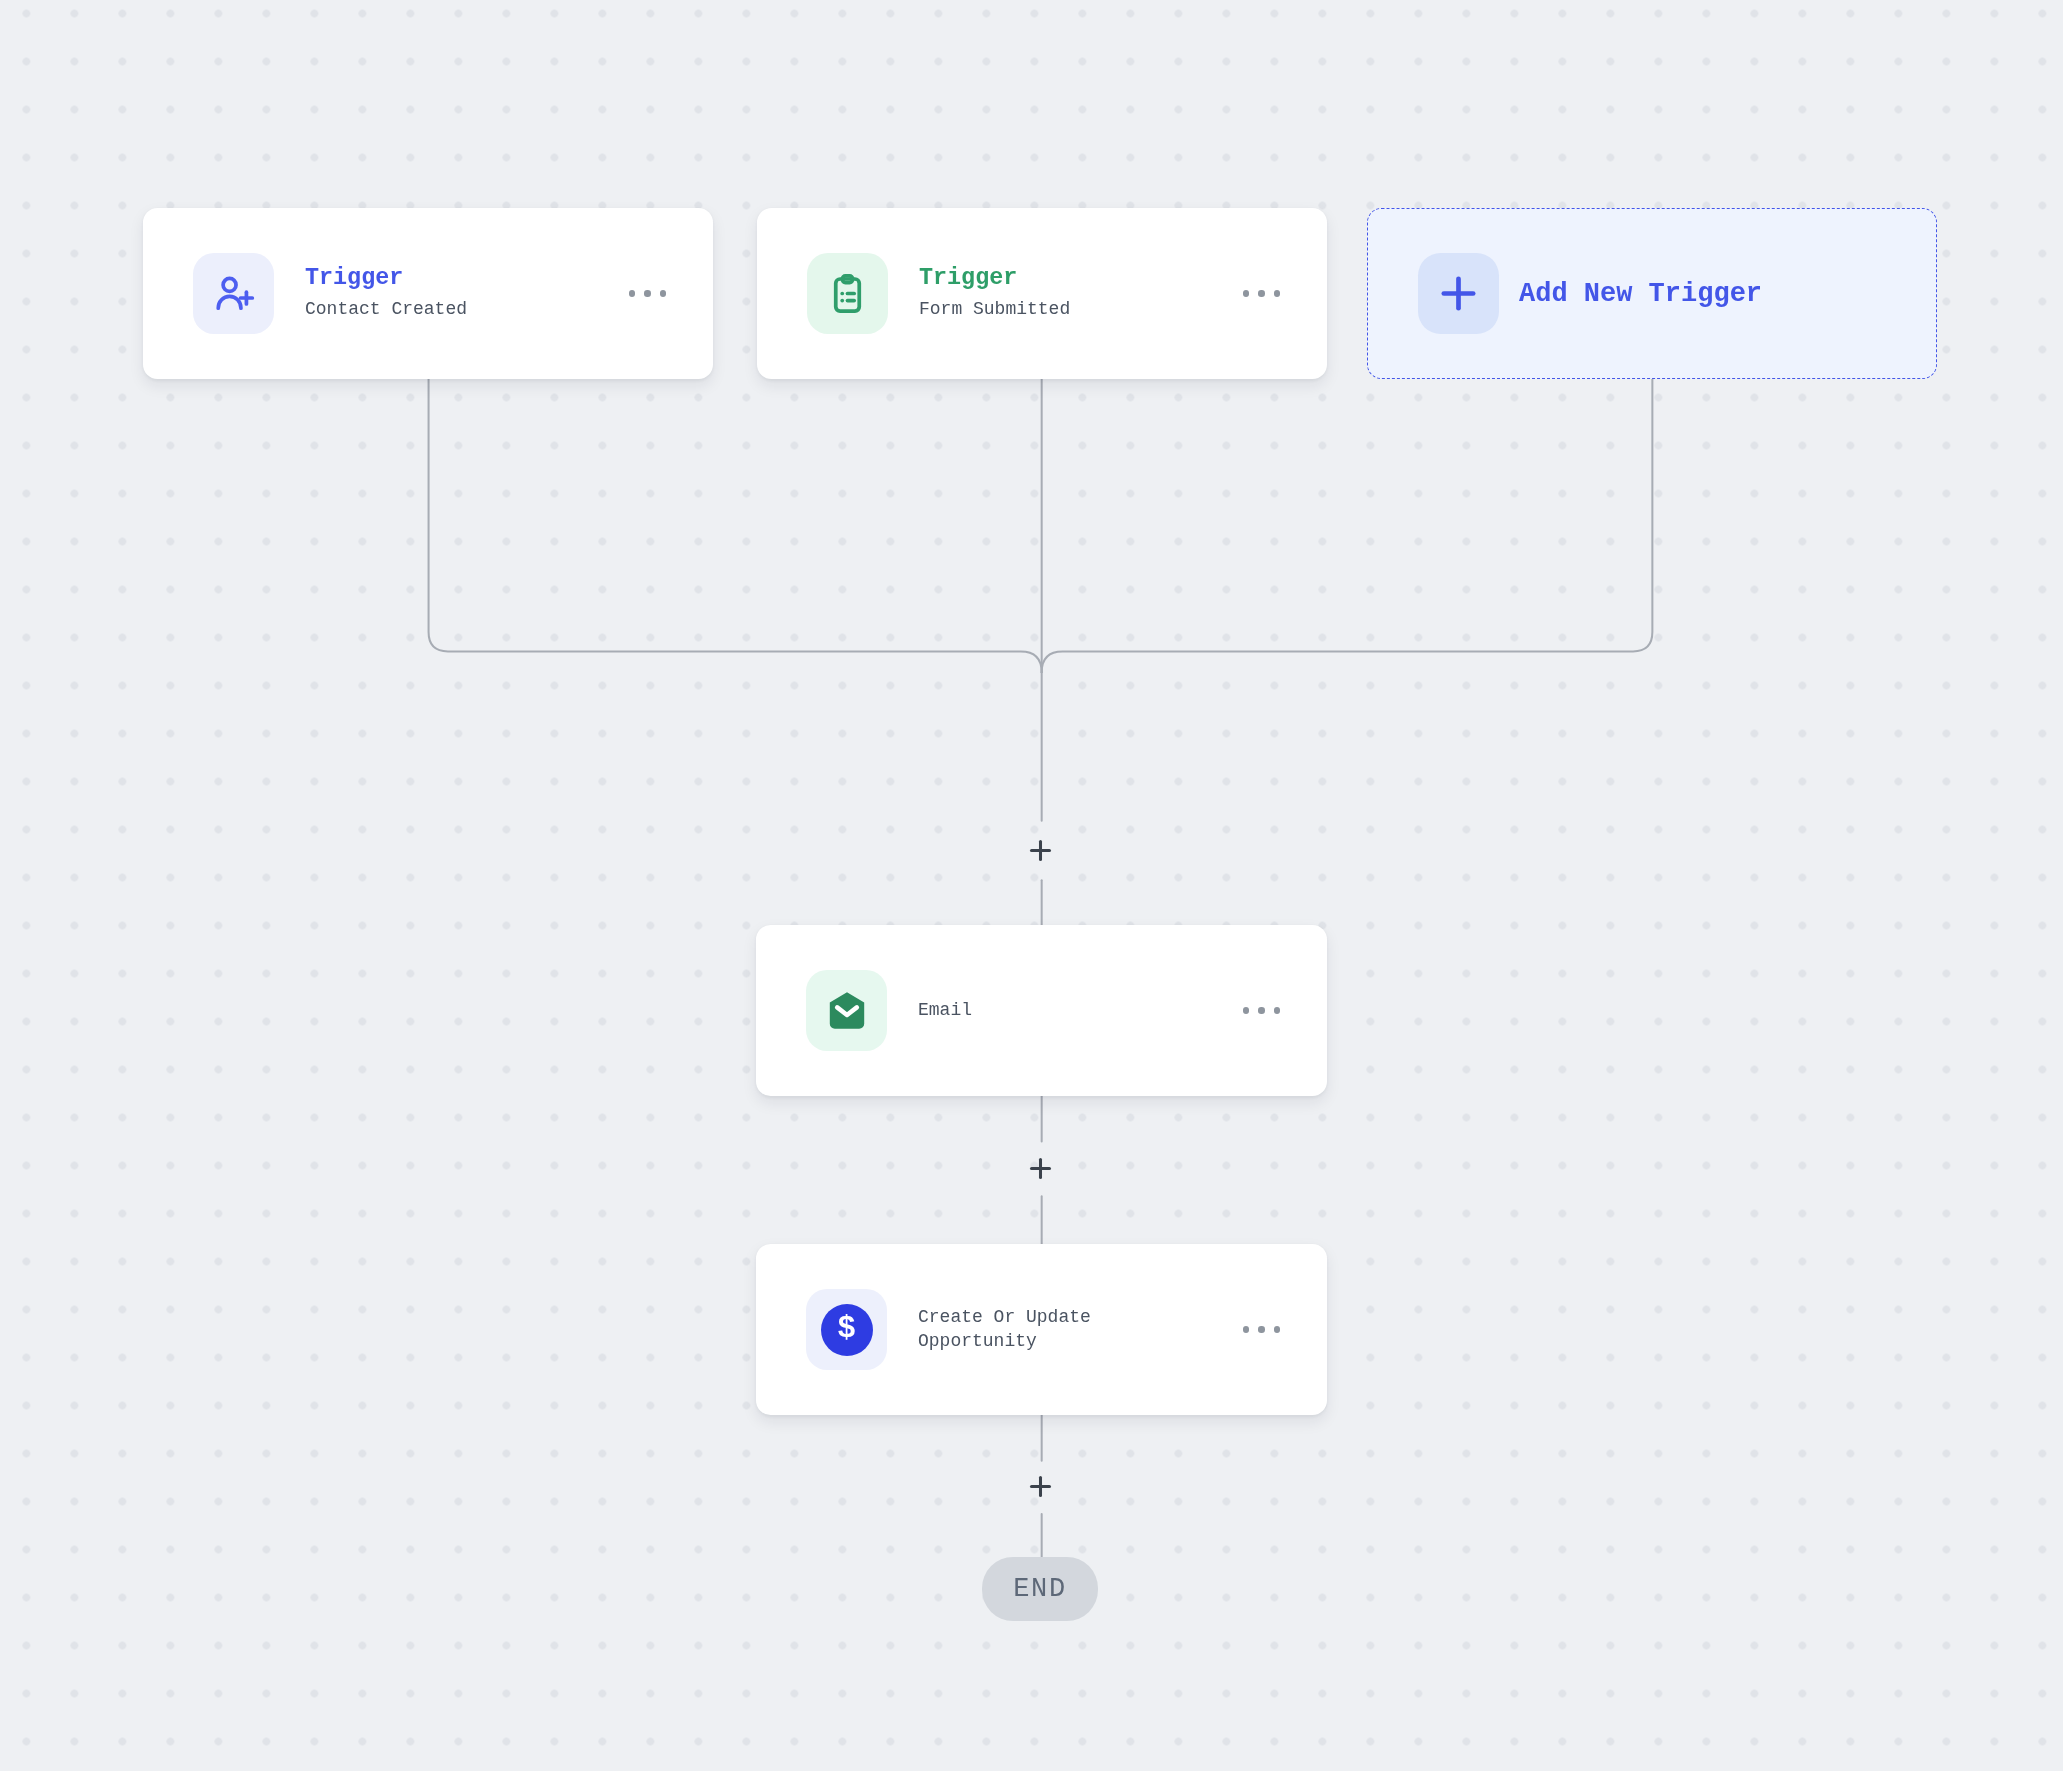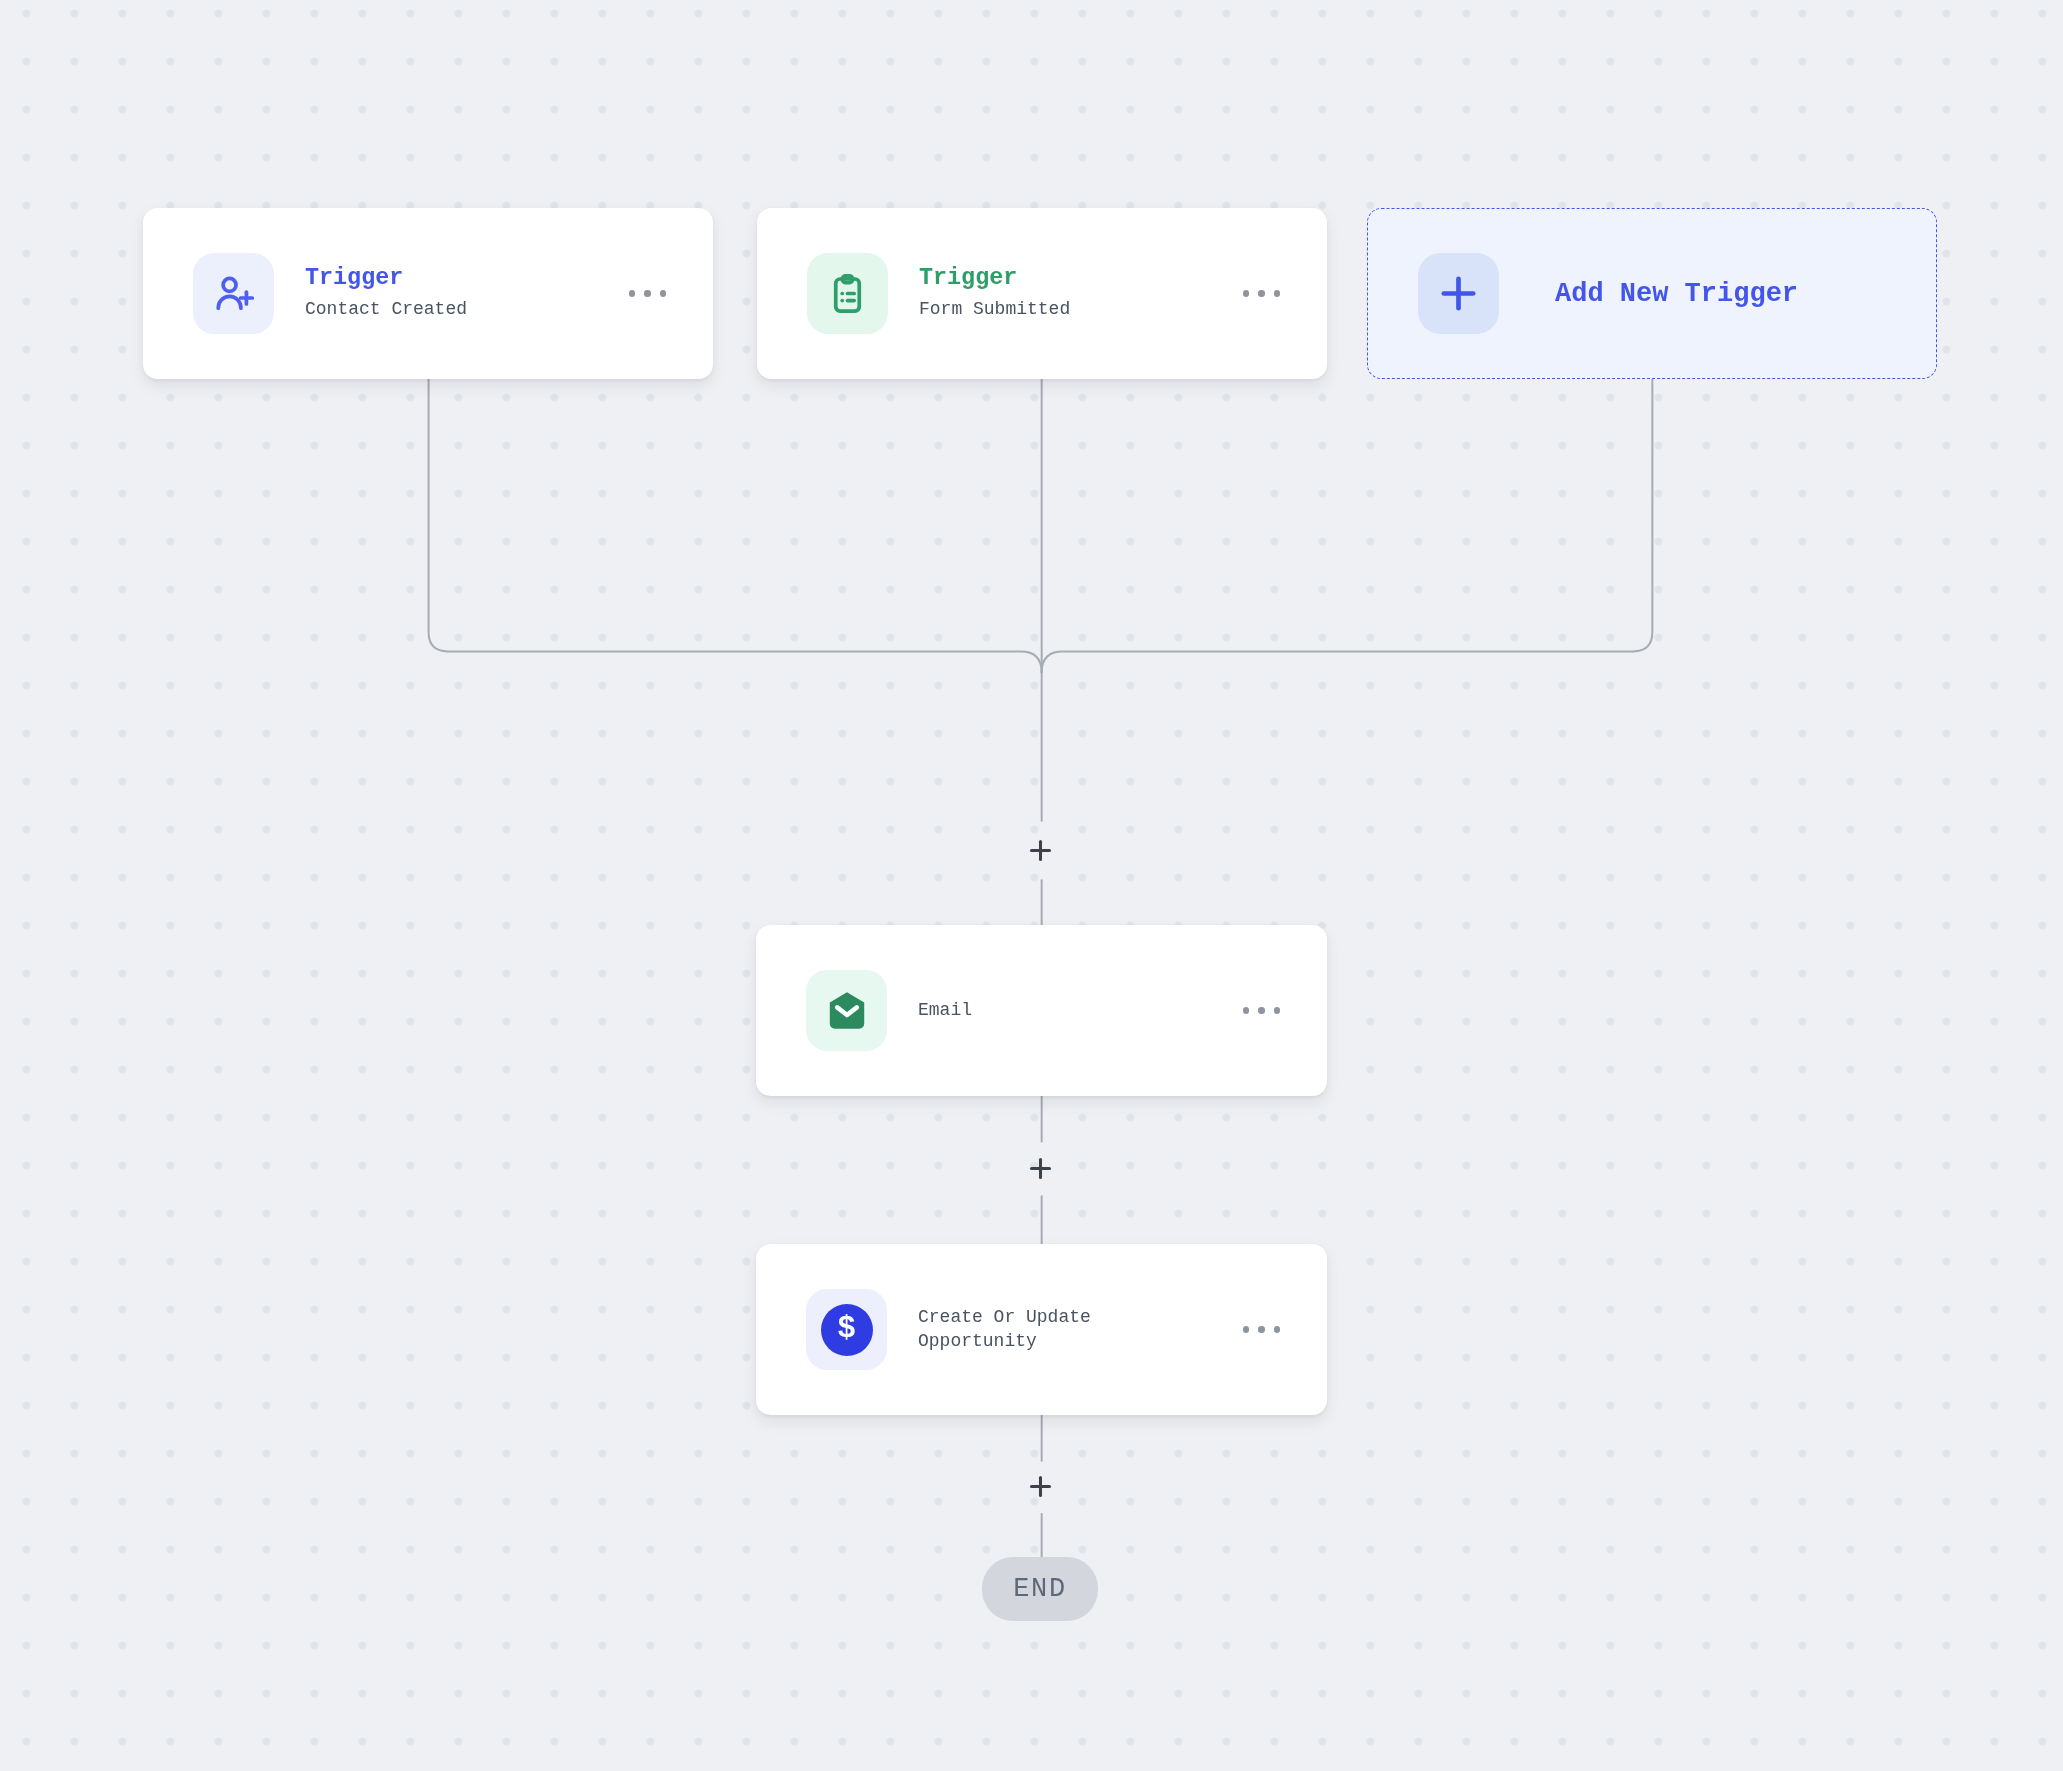--- a/index.html
+++ b/index.html
@@ -42,21 +42,21 @@
 
   .kebab{
     margin-left:auto;display:flex;gap:9px;align-items:center;
     background:none;border:none;padding:8px;cursor:pointer;flex:none;
   }
   .kebab .dot{width:6.4px;height:6.4px;border-radius:50%;background:#8e959e;}
 
   .add-card{
     position:absolute;width:570px;height:171px;box-sizing:border-box;
     background:#eef3fe;border:1.6px dashed #4356e8;border-radius:14.5px;
-    display:flex;align-items:center;gap:56px;
+    display:flex;align-items:center;gap:20px;
     padding:0 39px 0 50px;cursor:pointer;box-shadow:none;
   }
   .add-label{font-size:27px;font-weight:700;color:#4356e8;}
 
   .dollar-circle{
     width:52px;height:52px;border-radius:50%;background:#2e3ce2;
     display:flex;align-items:center;justify-content:center;
   }
   .dollar-circle span{color:#ffffff;font-size:31px;font-weight:700;line-height:1;transform:translateY(-0.8px);}
 

